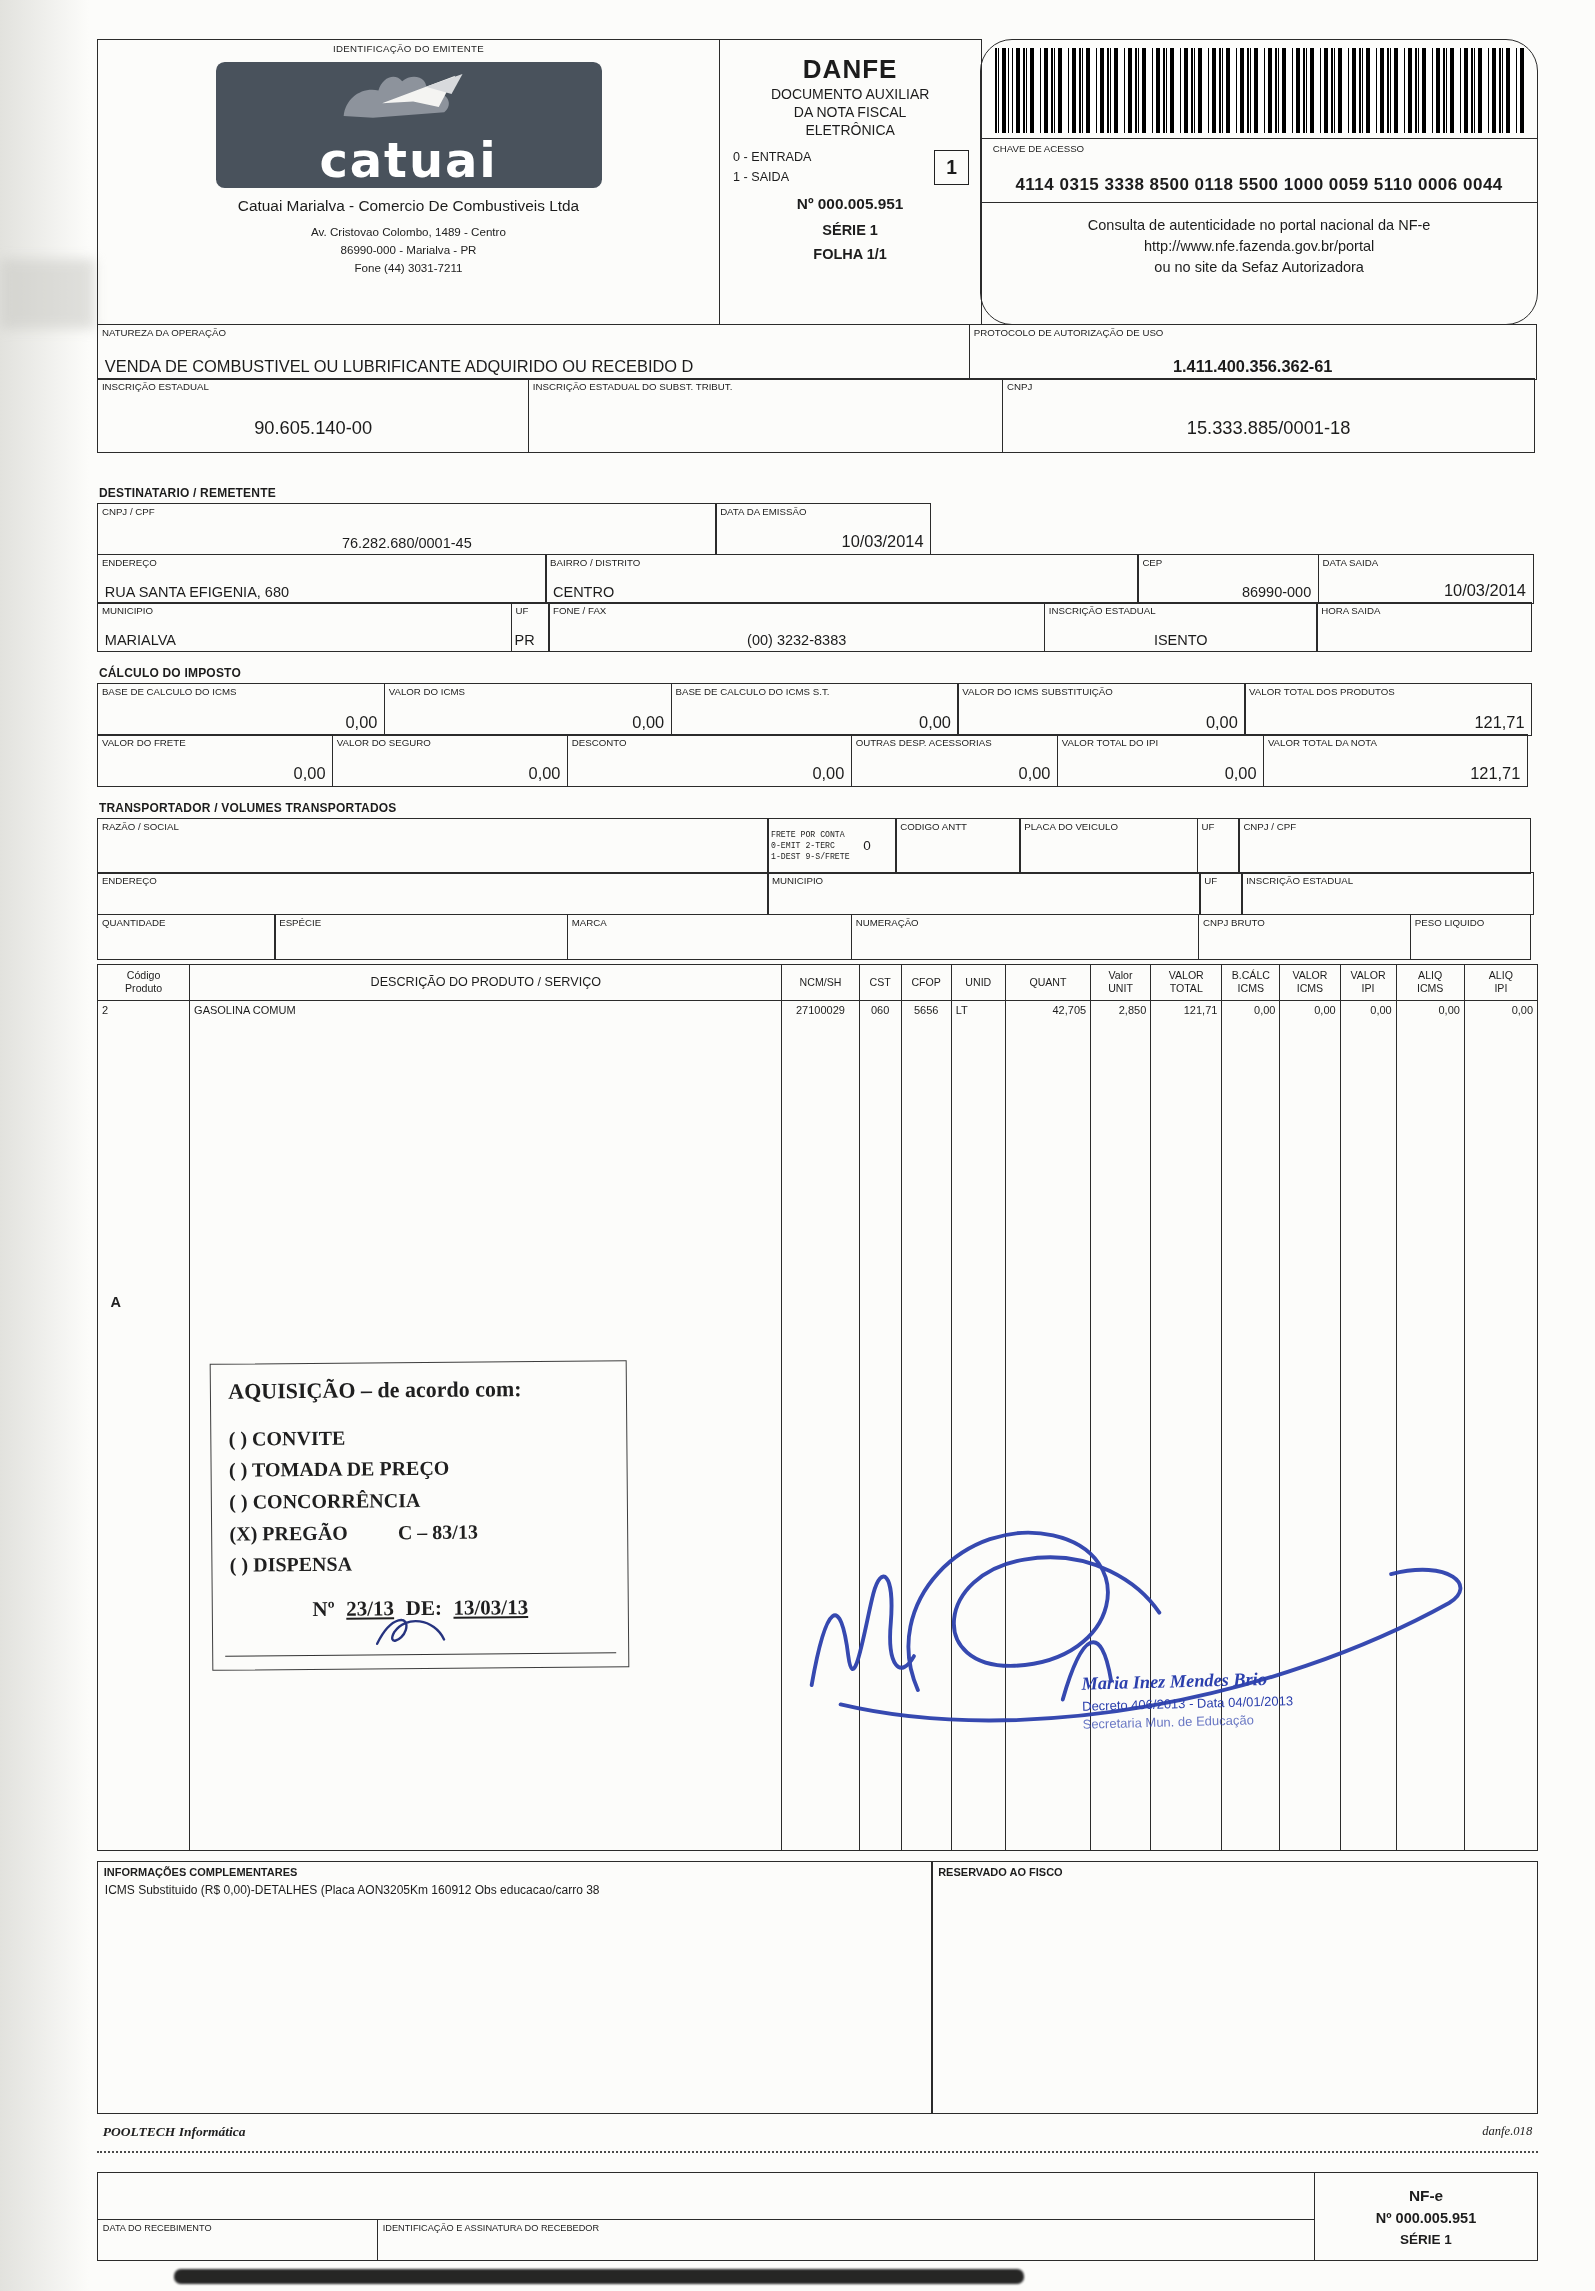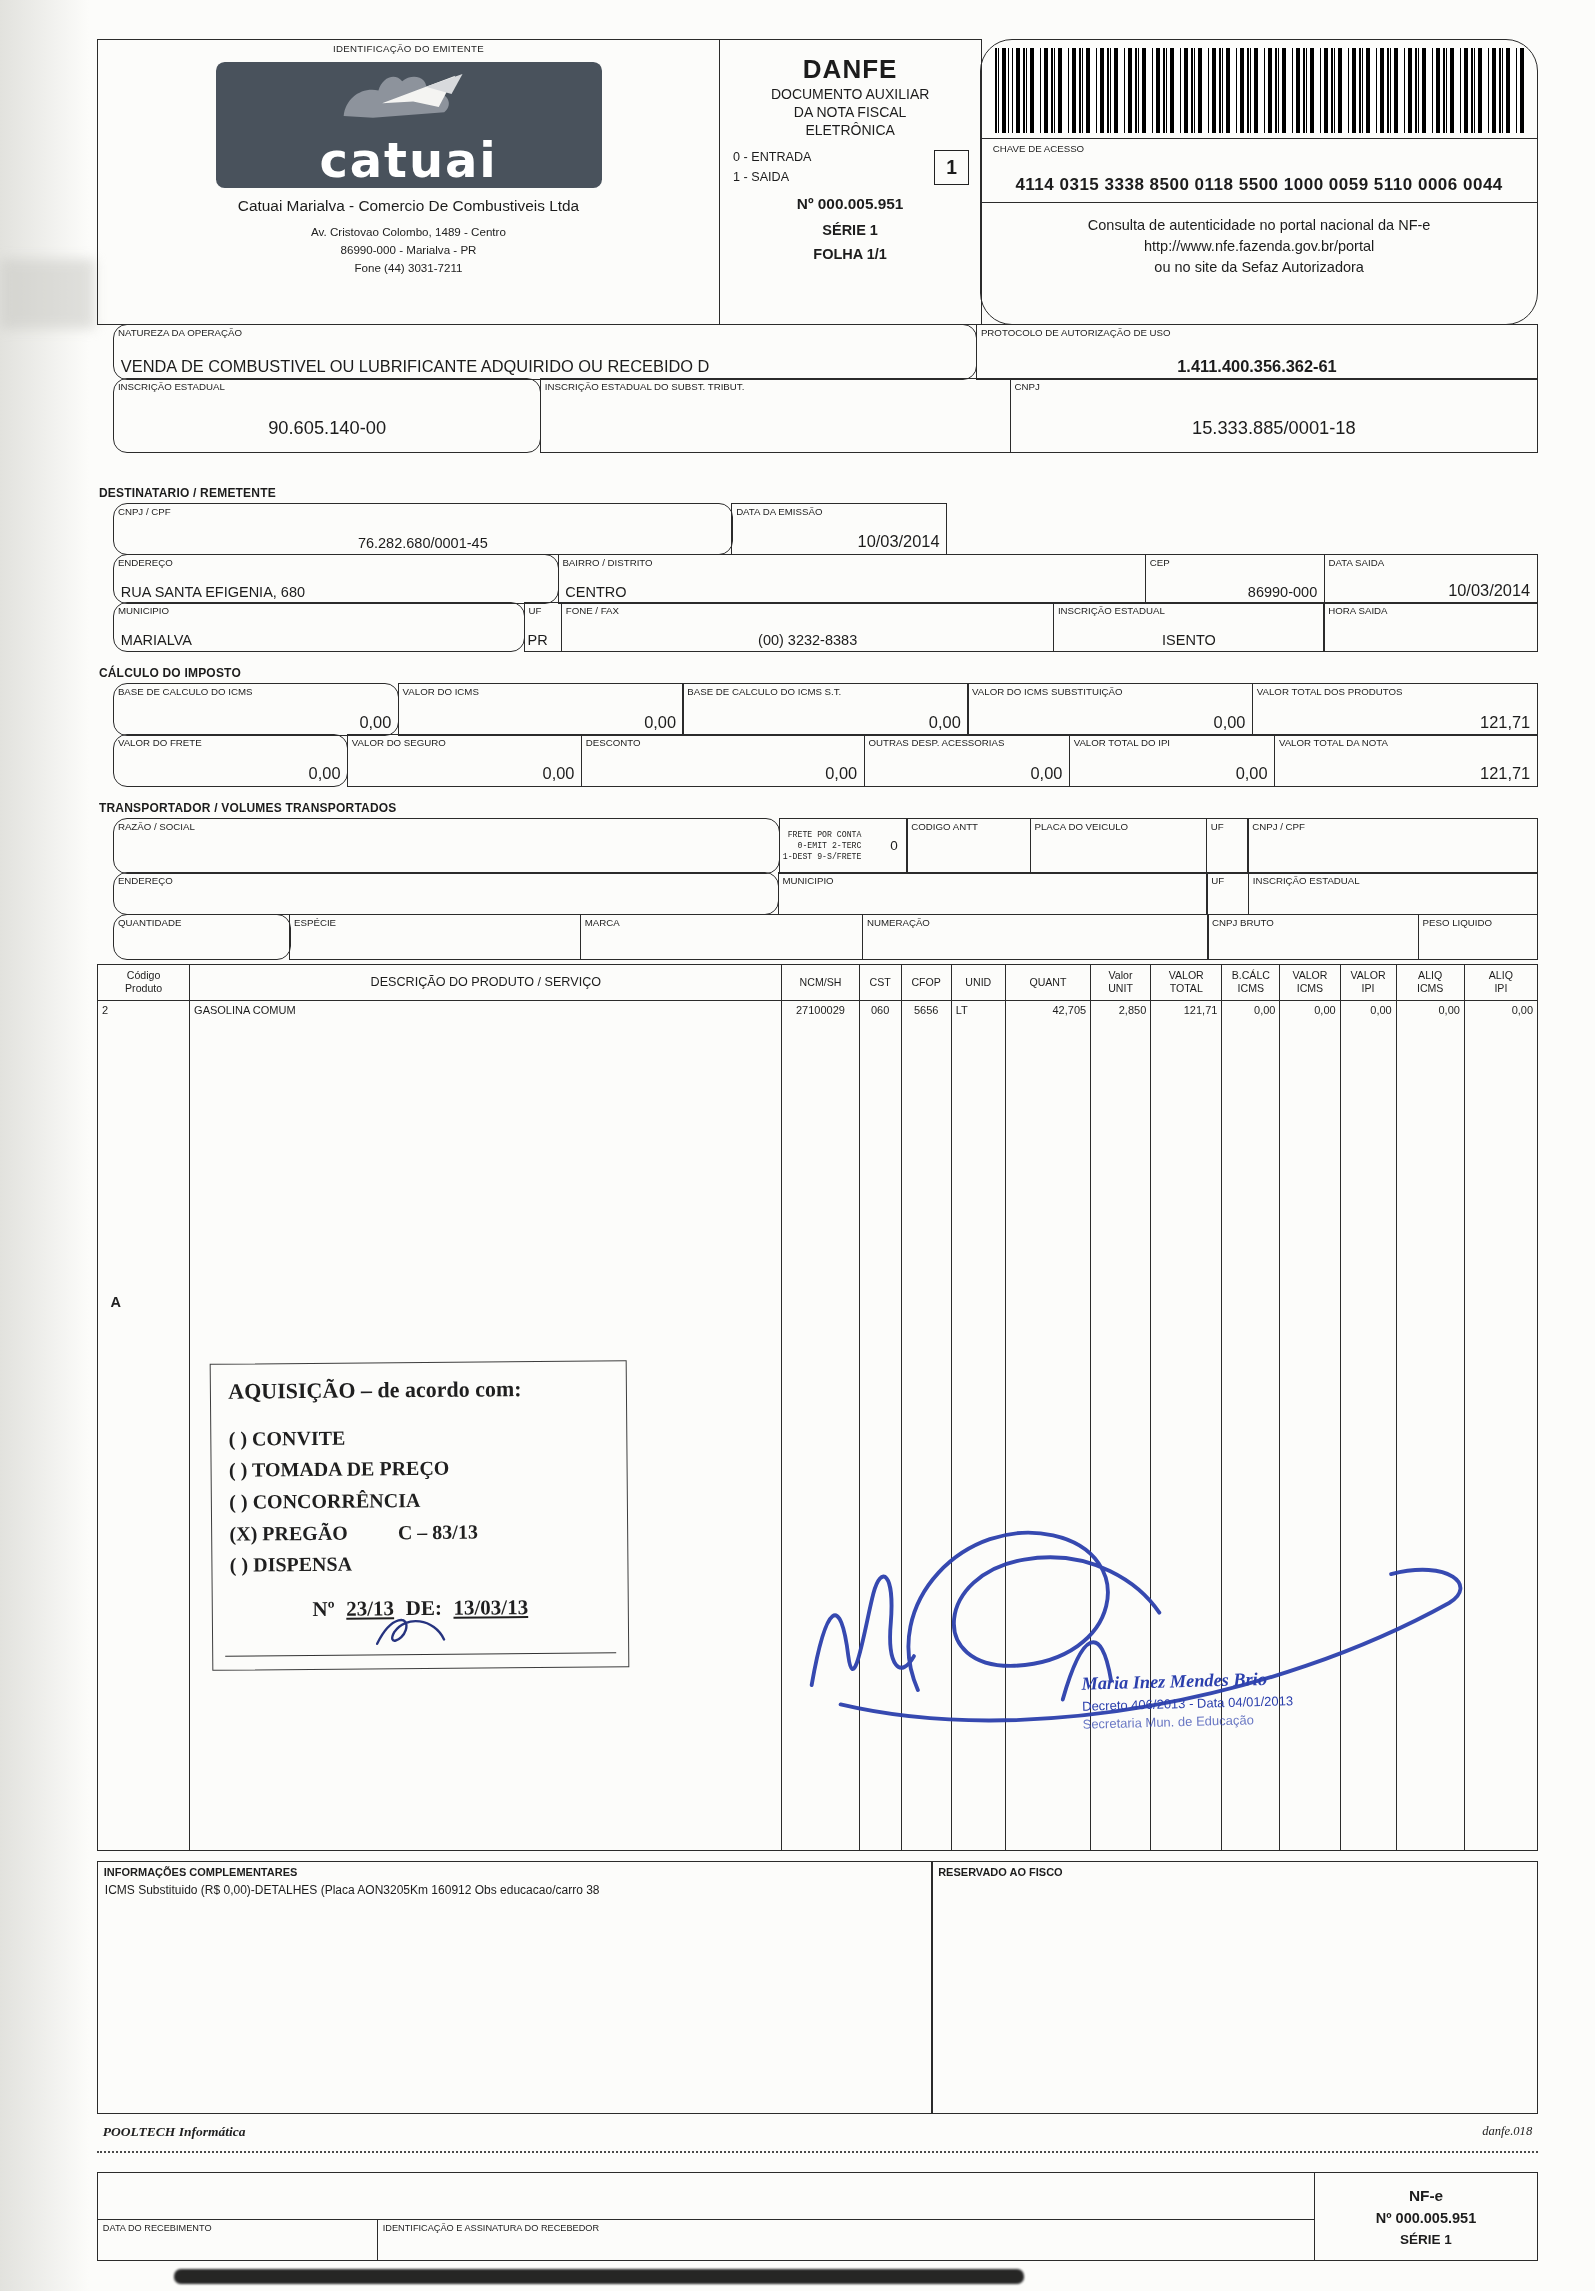--- a/index.html
+++ b/index.html
@@ -57,35 +57,35 @@
       #000 6.8px 10.6px, #fff 10.6px 12.6px, #000 12.6px 13.5px, #fff 13.5px 17.4px,
       #000 17.4px 18.3px, #fff 18.3px 21px, #000 21px 25px, #fff 25px 28px);
   }
   .chave-strip { border-top: 1.4px solid #2b2b2b; border-bottom: 1.4px solid #2b2b2b; padding: 1.9px 7.7px 6.8px; }
   .chave-val { font-weight: bold; font-size: 17px; text-align: center; letter-spacing: 0.5px; margin-top: 21px; }
   .consulta { text-align: center; font-size: 14.5px; line-height: 1.45; padding: 11.6px 7.7px; }
 
   .row { display: flex; }
   .pull { margin-top: -1.4px; }
   .field { margin-left: -1.4px; display: flex; flex-direction: column; justify-content: space-between; }
-  .row .field:first-child { margin-left: 16px; border-radius: 14px; }
+  .row .field:first-child { margin-left: 0; }
   .flabel { font-size: 9.7px; line-height: 1.15; padding: 1.9px 3.9px 0; }
   .fvalue { font-size: 14.5px; padding: 1px 6.8px 2.9px; white-space: nowrap; overflow: hidden; }
   .fvalue.big { font-size: 18.3px; }
   .fvalue.med { font-size: 16.4px; }
   .fvalue.right { text-align: right; }
   .fvalue.center { text-align: center; }
   .fvalue.bold { font-weight: bold; }
   .h58 { height: 56px; } .h78 { height: 75px; } .h54 { height: 52px; }
   .h52 { height: 50px; } .h55 { height: 53px; } .h45 { height: 43px; } .h48 { height: 46px; }
 
   .sec-title { font-size: 12px; font-weight: bold; margin: 13.5px 0 2.9px 1.9px; letter-spacing: 0.2px; }
   .mt16 { margin-top: 33px; }
 
-  .frete-cell-body { display: flex; justify-content: space-between; align-items: center; flex: 1; padding-right: 9px; text-align: right; }
+  .frete-cell-body { display: flex; justify-content: space-between; align-items: center; flex: 1; padding-right: 25px; }
   .frete-lines { font-size: 8.2px; line-height: 1.3; padding: 1px 0 0 2.9px; font-family: "Liberation Mono", monospace; }
   .frete-val { font-size: 13.5px; }
 
   table.prod { border-collapse: collapse; width: 100%; margin-top: 3.9px; table-layout: fixed; }
   .prod th, .prod td { border: 1.4px solid #2b2b2b; }
   .prod th { font-size: 10.6px; font-weight: normal; text-align: center; padding: 3.9px 1px; line-height: 1.3; }
   .prod th.desc { font-size: 12.6px; }
   .prod td { vertical-align: top; font-size: 11px; padding: 2.9px 3.9px; }
   .prod tr.body-row { height: 850px; }
   .num { text-align: right; } .ctr { text-align: center; }

